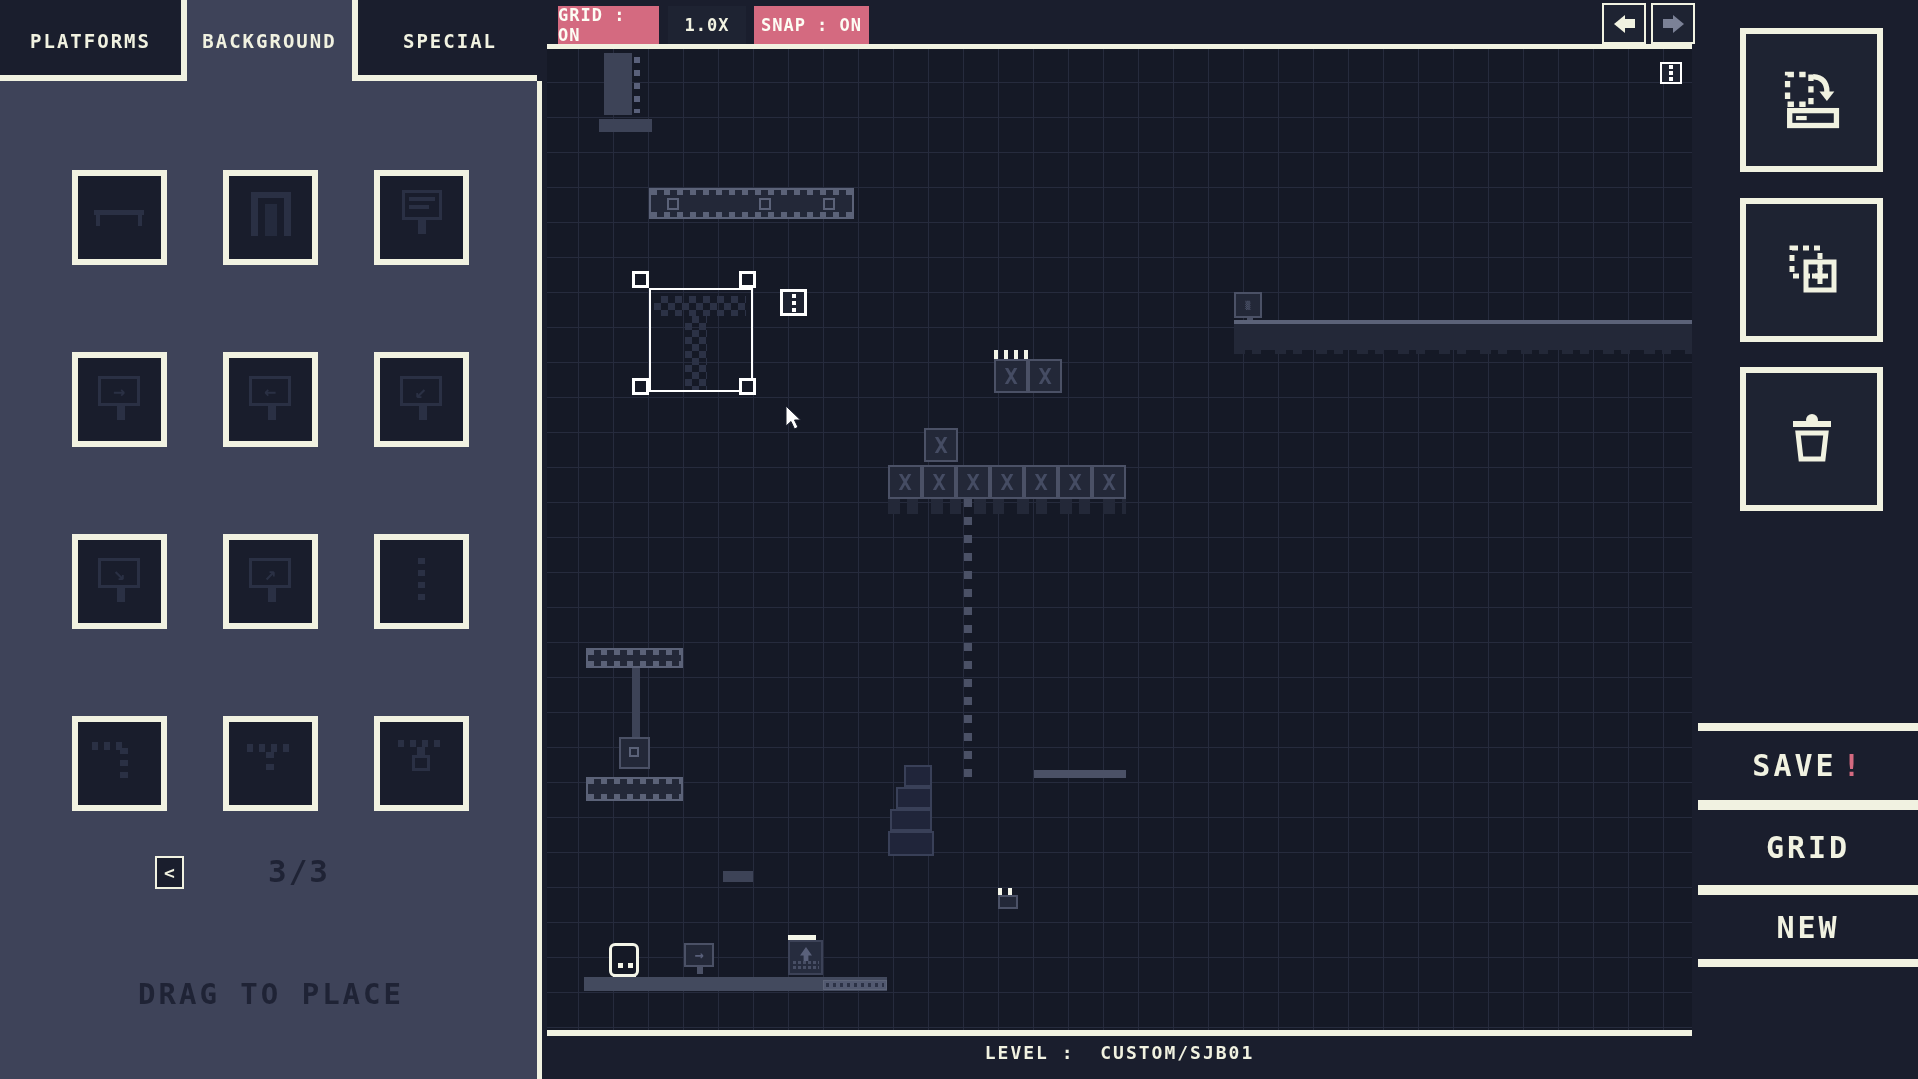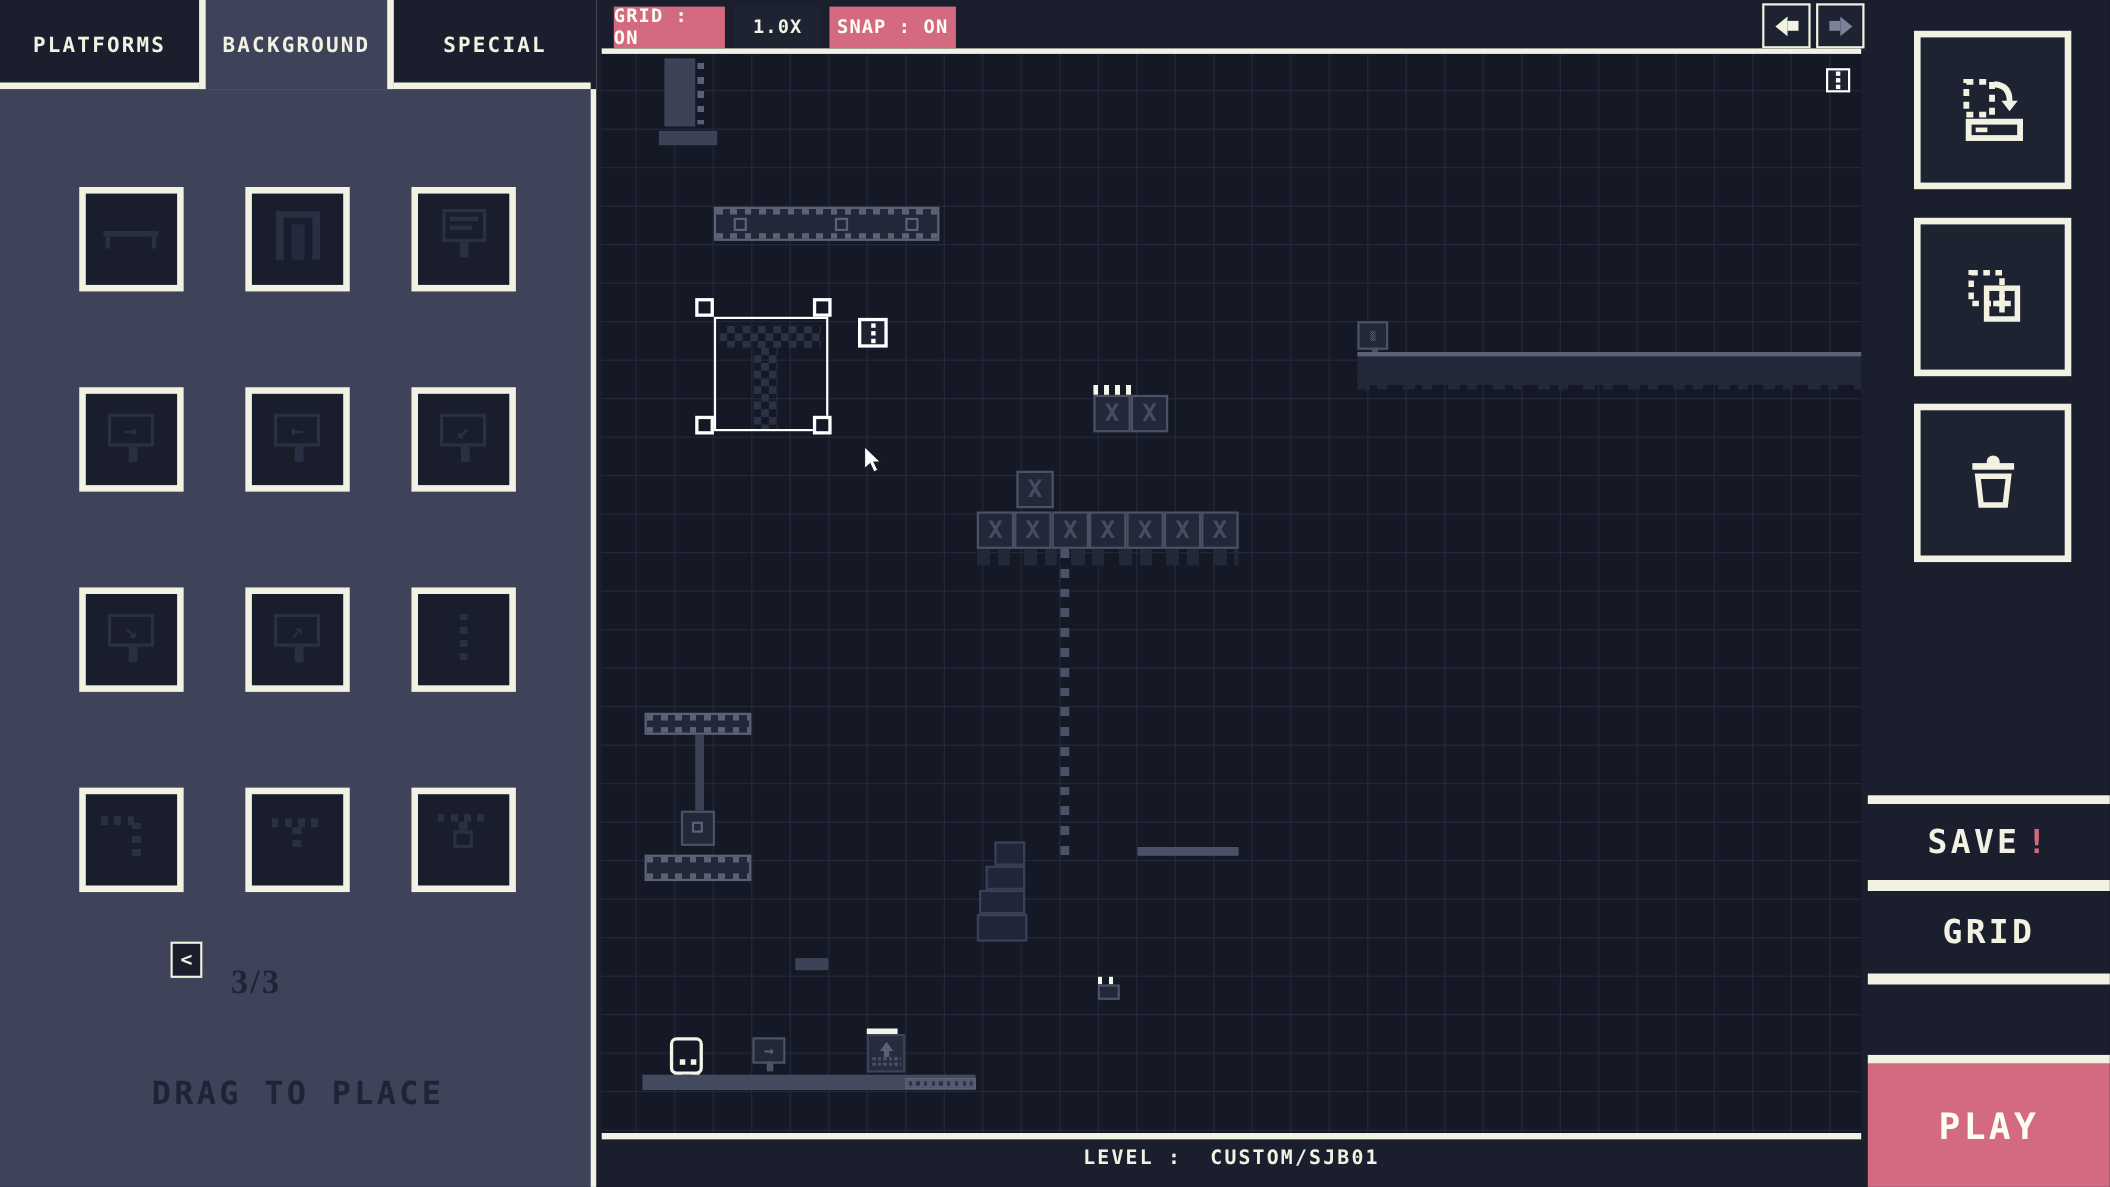--- a/index.html
+++ b/index.html
@@ -28,21 +28,21 @@
   .art{position:absolute;inset:0;}
   .art .p{position:absolute;background:var(--tileart);}
   .sign{position:absolute;left:20px;top:18px;width:42px;height:30px;border:3px solid var(--tileart);
         display:flex;align-items:center;justify-content:center;color:var(--tileart);font-size:20px;font-weight:700;}
   .sign::after{content:"";position:absolute;left:16px;top:27px;width:8px;height:14px;background:var(--tileart);}
   .dash-v{background:repeating-linear-gradient(180deg,var(--tileart) 0 6px,transparent 6px 12px)!important;}
   .dash-h{background:repeating-linear-gradient(90deg,var(--tileart) 0 6px,transparent 6px 12px)!important;}
   
   #pager-prev{position:absolute;left:155px;top:856px;width:29px;height:33px;background:var(--navy);color:var(--cream);
       border:2px solid var(--cream);font-size:18px;display:flex;align-items:center;justify-content:center;cursor:pointer;}
-  #pager-ind{position:absolute;left:210px;top:875px;width:120px;text-align:left;font-size:31px;color:var(--darktext);letter-spacing:2px;font-family:Liberation Serif, serif;}
+  #pager-ind{position:absolute;left:210px;top:853px;width:120px;text-align:right;font-size:31px;color:var(--darktext);letter-spacing:2px;}
   #hint{position:absolute;left:0;top:977px;width:542px;text-align:center;font-size:29px;color:var(--darktext);letter-spacing:3px;}
   
   #center{position:absolute;left:547px;top:0;width:1145px;height:1079px;background:var(--navy);}
   #topbar{position:absolute;left:0;top:0;width:100%;height:60px;background:var(--navy);}
   .tbtn{position:absolute;top:6px;height:38px;display:flex;align-items:center;justify-content:center;
         font-size:17px;letter-spacing:1px;color:#fdfdf4;cursor:pointer;}
   .tbtn.pink{background:var(--pink);}
   .tbtn.dark{background:var(--navy2);color:var(--cream);}
   .histbtn{position:absolute;top:3px;width:44px;height:41px;background:var(--navy2);border:2px solid var(--cream);
         display:flex;align-items:center;justify-content:center;cursor:pointer;}
@@ -335,15 +335,15 @@
   </div>
 
   <div class="sep" style="top:723px;height:8px;"></div>
   <div class="bigbtn" style="top:731px;height:69px;">
     <span>SAVE</span>
     <span class="alert">!</span>
   </div>
   <div class="sep" style="top:800px;height:10px;"></div>
   <div class="bigbtn" style="top:810px;height:75px;">GRID</div>
   <div class="sep" style="top:885px;height:10px;"></div>
+  <div class="bigbtn" style="top:895px;height:64px;">NEW</div>
   <div class="sep" style="top:959px;height:8px;"></div>
-  <div class="bigbtn play" style="top:967px;height:112px;">PLAY</div>
 </aside>
 
 </body></html>

